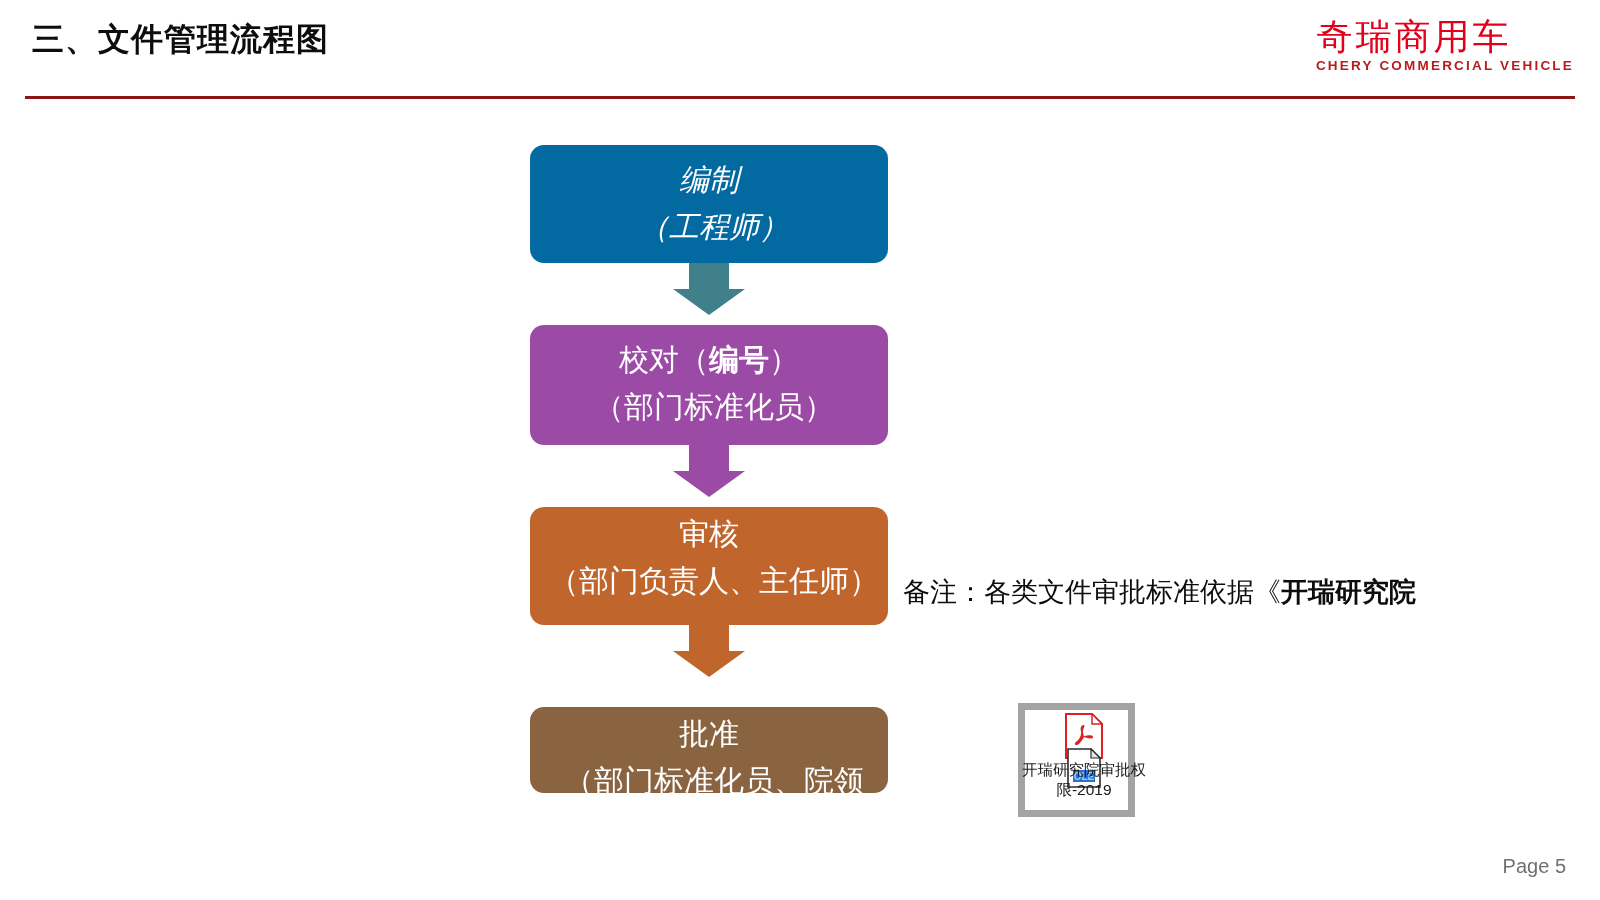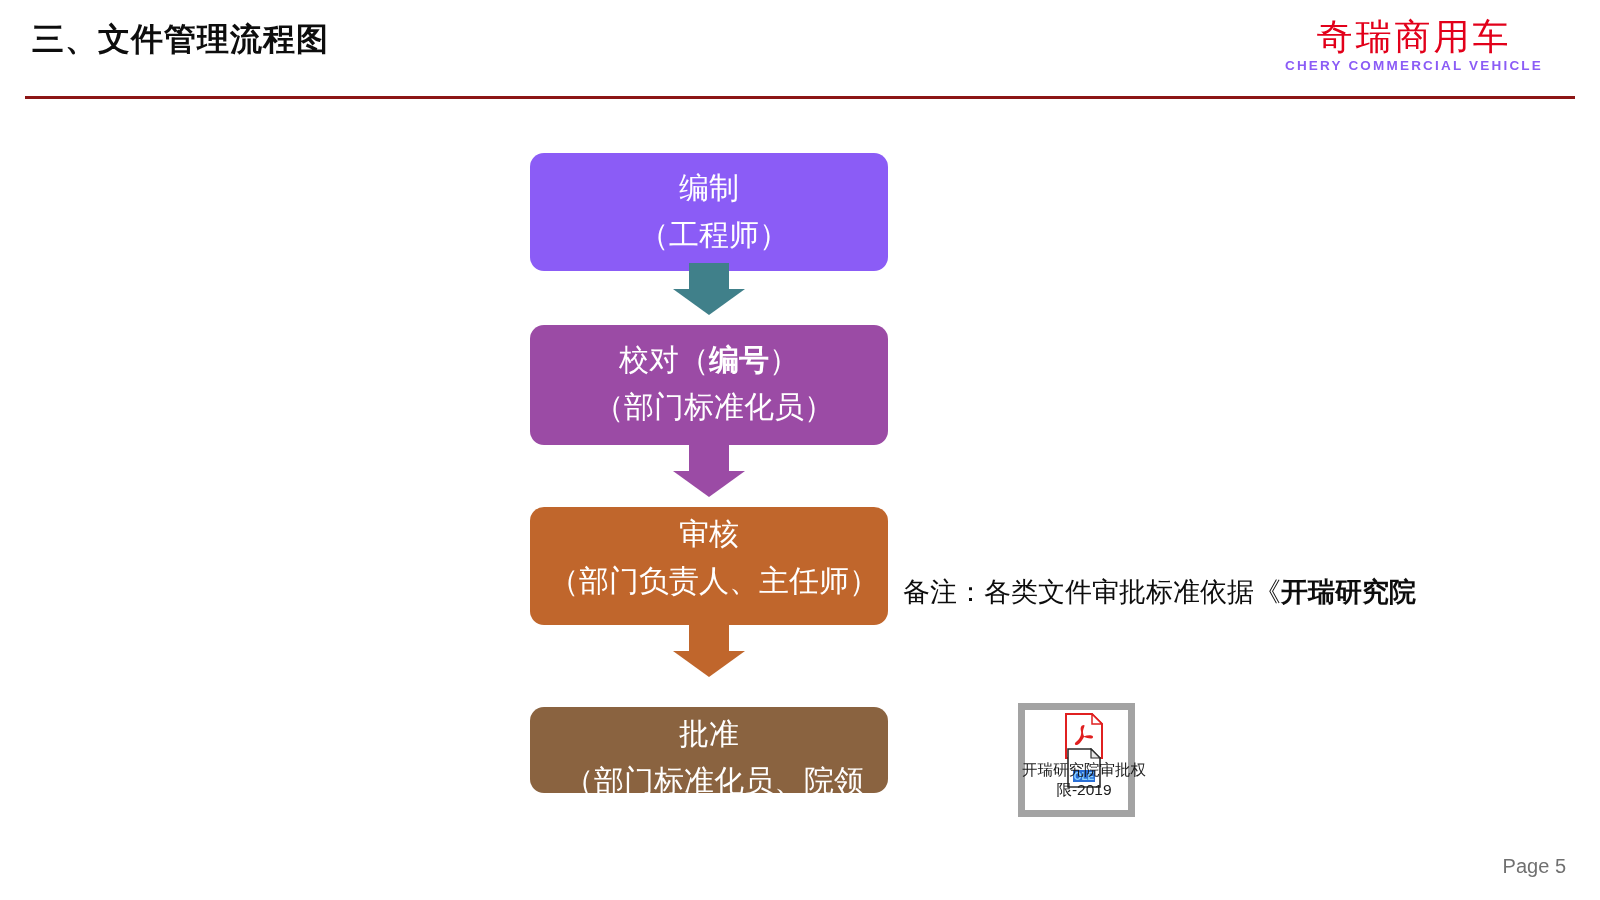--- a/index.html
+++ b/index.html
@@ -174,29 +174,29 @@
 </style>
 </head>
 <body>
 
 <div id="slide-header">
 
   <div id="page-title">三、文件管理流程图</div>
 
   <div id="brand-logo">
     <div class="logo-cn" style="color: rgb(226, 0, 26);">奇瑞商用车</div>
-    <div class="logo-en" style="color: #8b5cf6;">CHERY COMMERCIAL VEHICLE</div>
+    <div class="logo-en" style="color: #b91c1c; text-align: right;">CHERY COMMERCIAL VEHICLE</div>
   </div>
 
   <div id="header-rule" style="background: rgb(140, 21, 21);"></div>
 </div>
 
 <div id="flowchart">
 
-  <div class="flow-box" id="flow-box-1" style="top: 8px; height: 118px; background: #8b5cf6;">
+  <div class="flow-box" id="flow-box-1" style="top: 0px; height: 118px; background: #0369a1; font-style: italic;">
     <div class="line1">编制</div>
     <div class="line2">（工程师）</div>
   </div>
 
   <div class="flow-arrow" id="arrow-1" style="top:118px;">
     <div class="shaft" style="height: 26px; background: rgb(64, 128, 138);"></div>
     <div class="head" style="border-top: 26px solid rgb(64, 128, 138);"></div>
   </div>
 
   <div class="flow-box" id="flow-box-2" style="top: 180px; height: 120px; background: rgb(155, 75, 165);">

